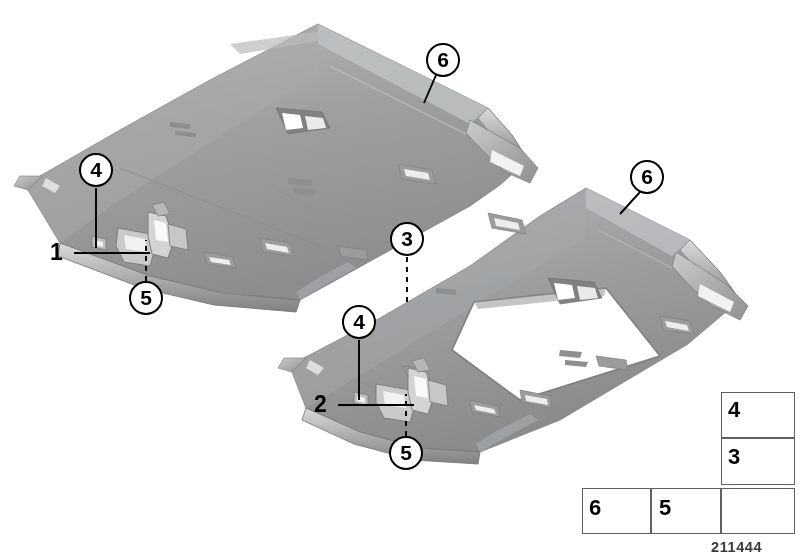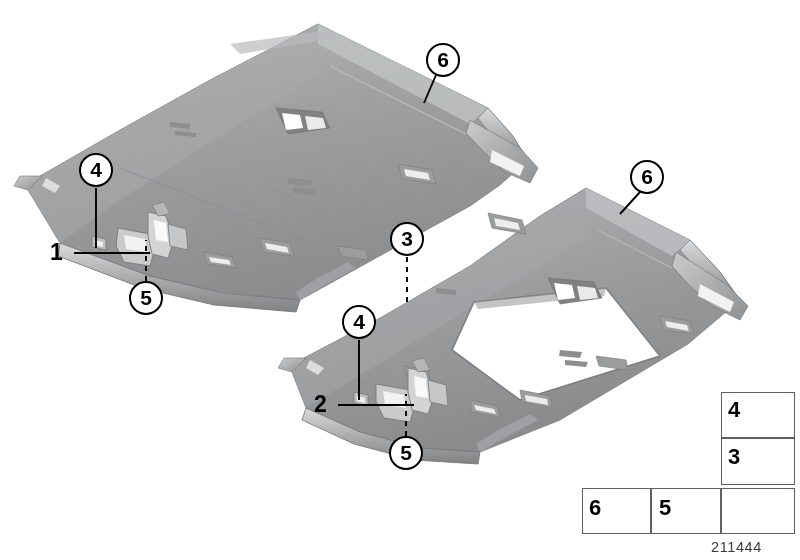--- a/index.html
+++ b/index.html
@@ -317,15 +317,15 @@
   <div class="lgbox" style="left:721px; top:438px; width:74px;  height:47px;"></div>
   <div class="lgbox" style="left:582px; top:488px; width:69px;  height:46px;"></div>
   <div class="lgbox" style="left:651px; top:488px; width:70px;  height:46px;"></div>
   <div class="lgbox" style="left:721px; top:488px; width:74px;  height:46px;"></div>
 
   <div class="lgnum" style="left:728px; top:399px;">4</div>
   <div class="lgnum" style="left:728px; top:446px;">3</div>
   <div class="lgnum" style="left:589px; top:497px;">6</div>
   <div class="lgnum" style="left:659px; top:497px;">5</div>
 
-  <div class="partnum" style="left:711px; top:539px;">211444</div>
+  <div class="partnum" style="left:711px; top:539px;font-weight:bold;">211444</div>
 
 </div>
 
 </body></html>

